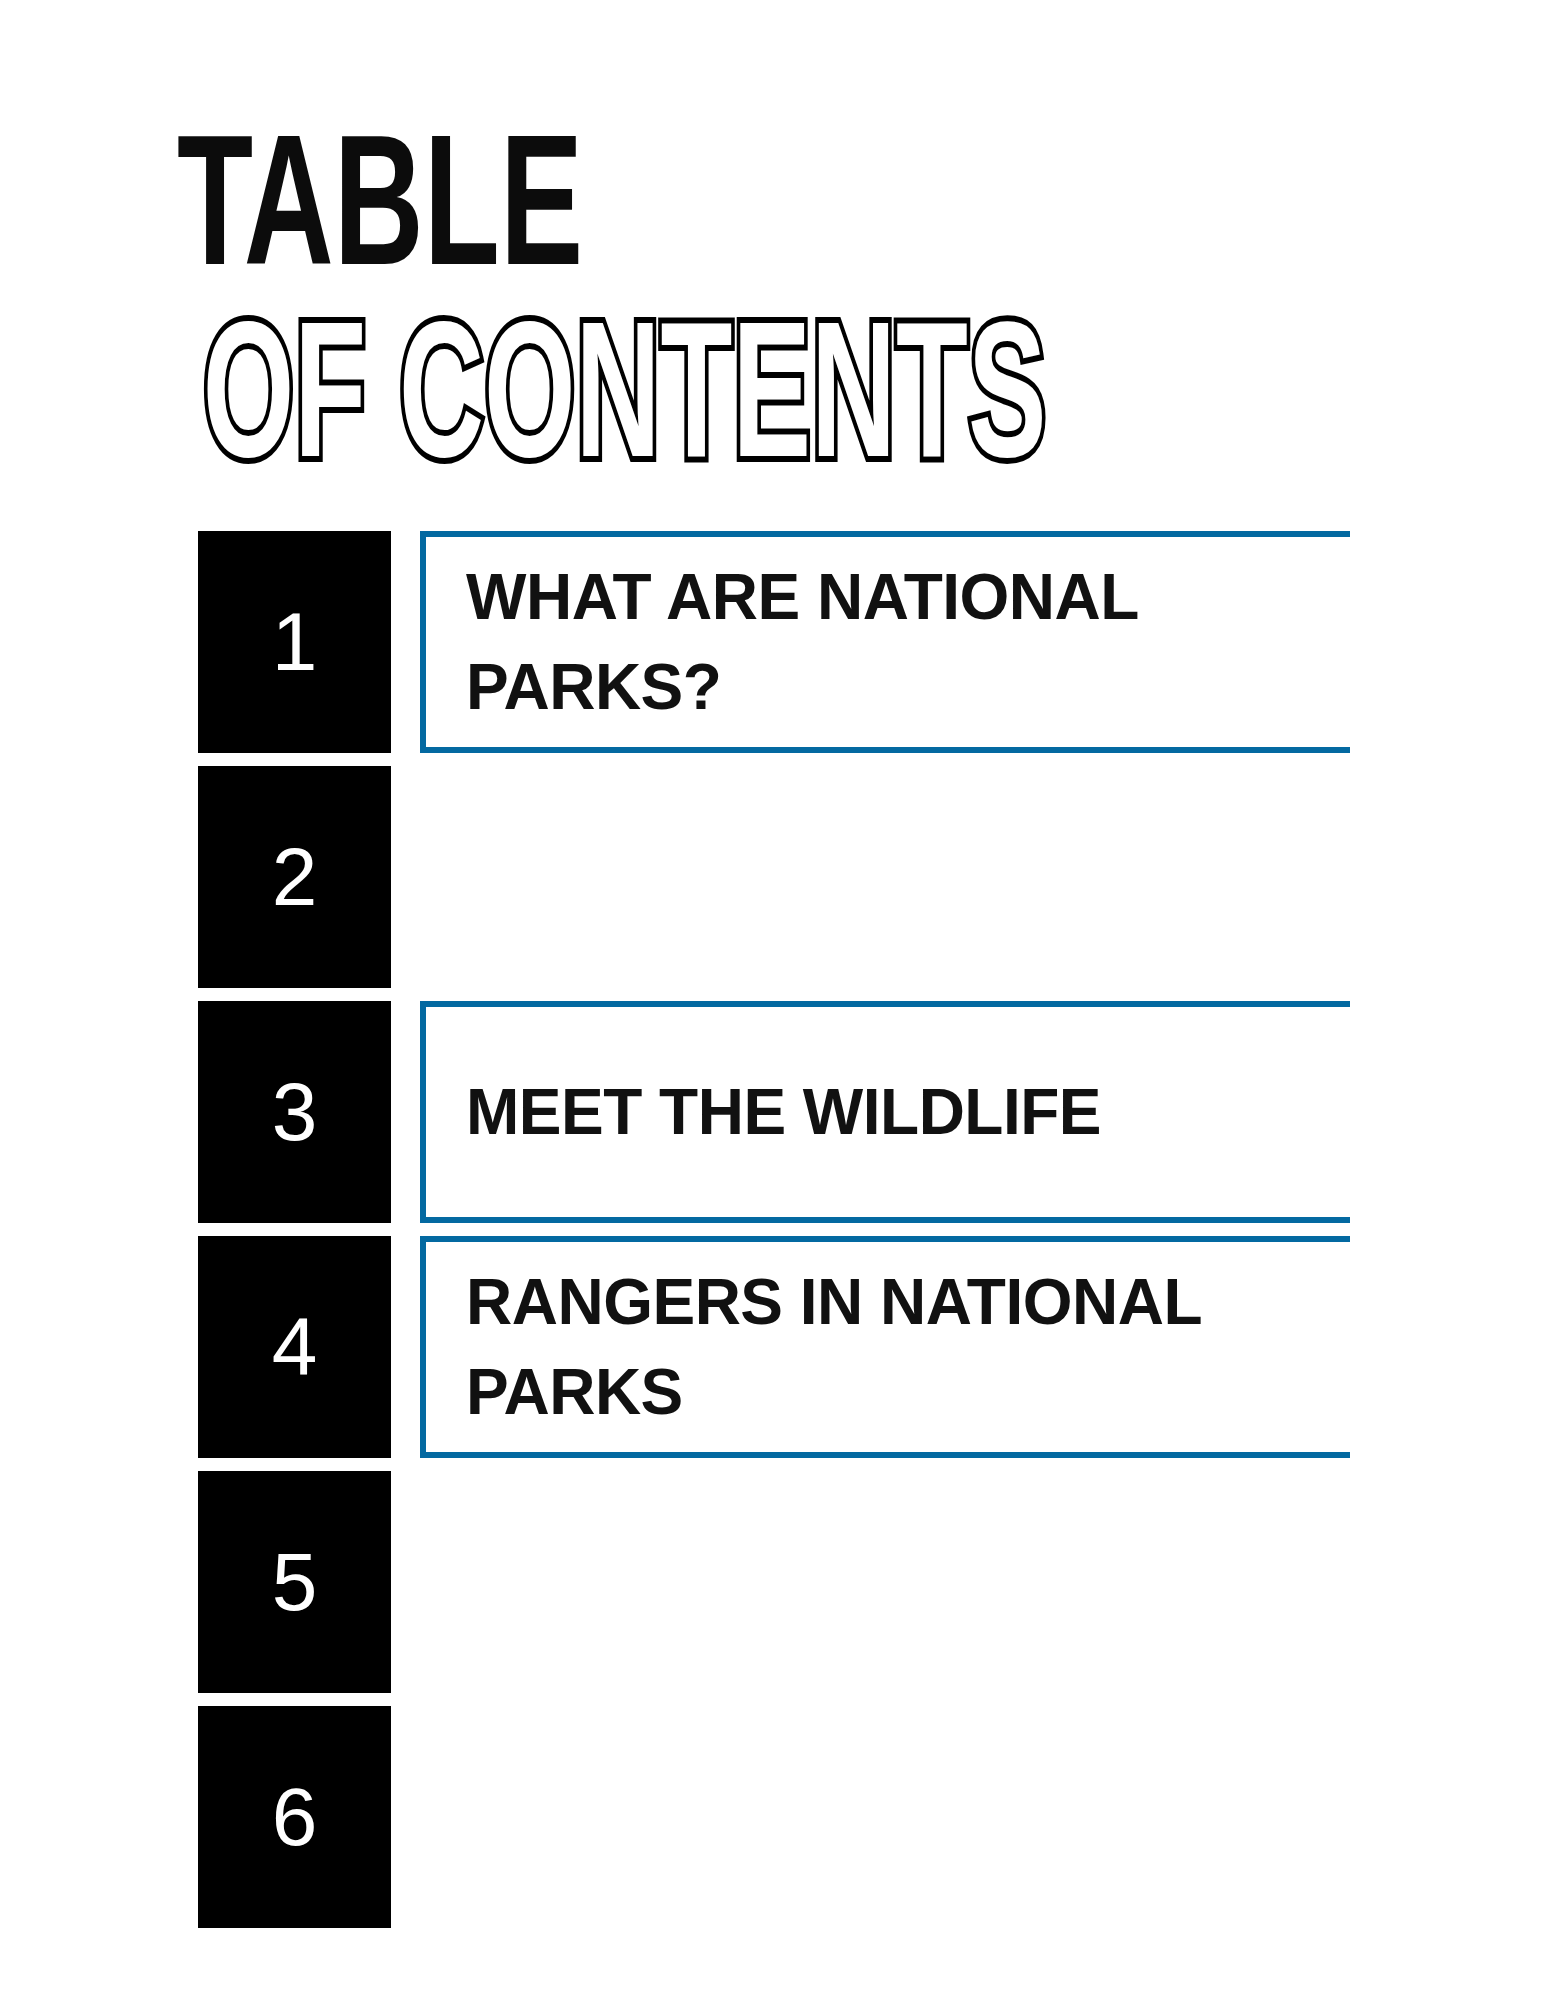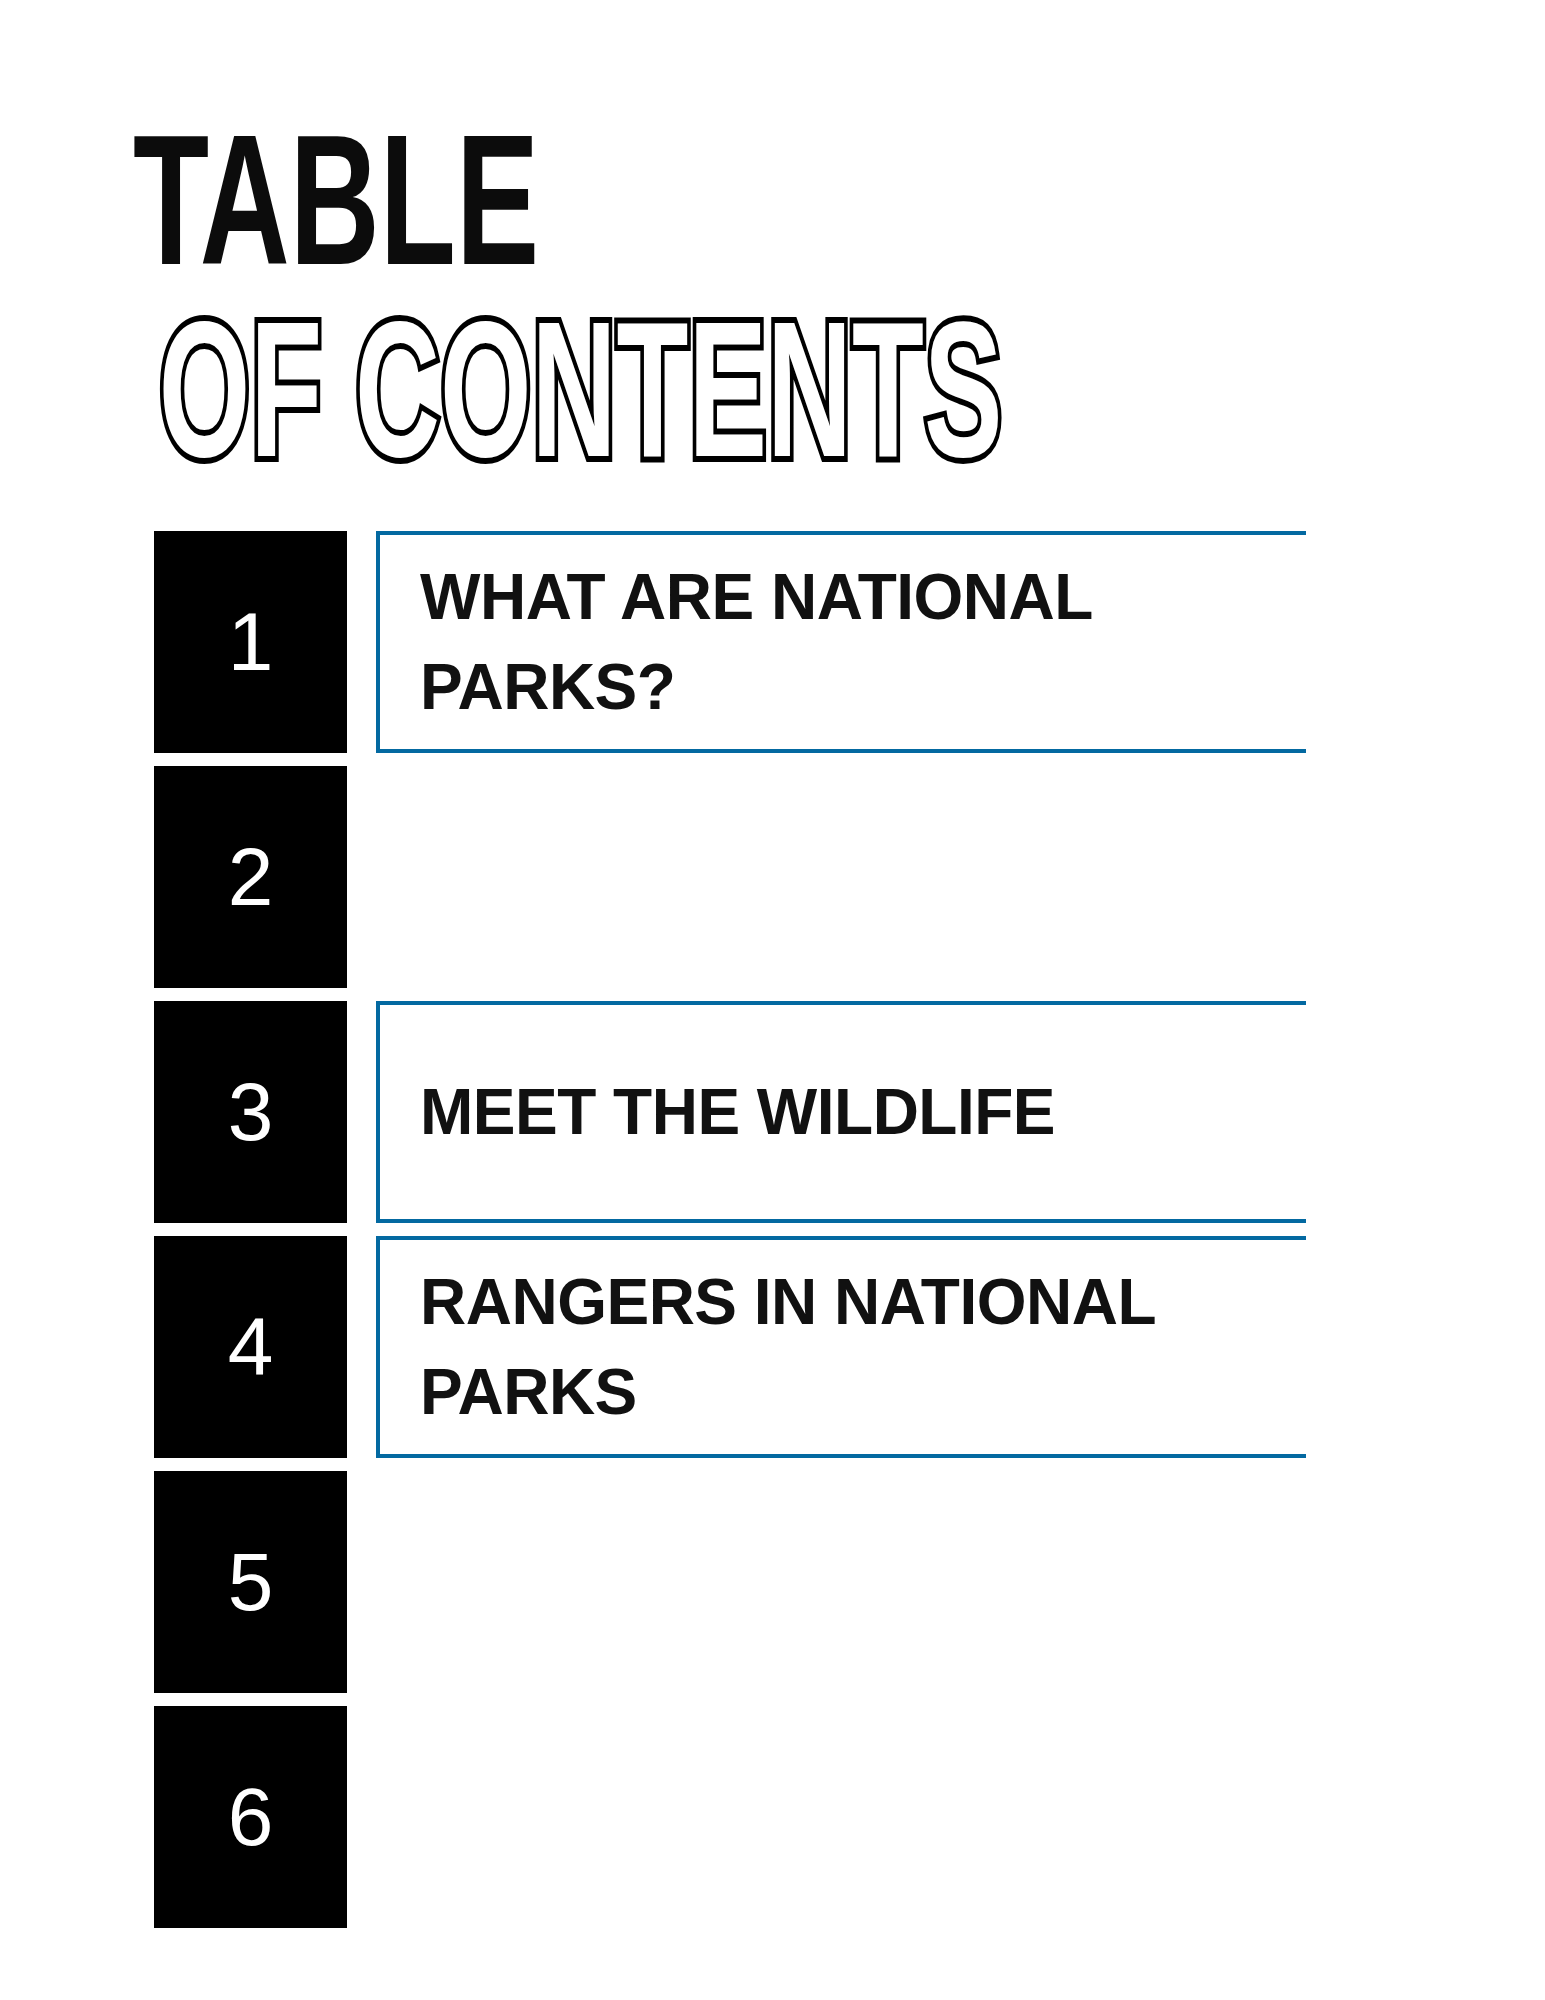--- a/index.html
+++ b/index.html
@@ -2,21 +2,21 @@
 <html><head>
 <meta charset="utf-8">
 <style>
   html,body{margin:0;padding:0;}
   body{
     width:1545px;height:2000px;
     background:#ffffff;
     font-family:"Liberation Sans",sans-serif;
     overflow:hidden;
   }
-  .page{position:relative;width:1306px;height:2000px;background:#ffffff;overflow:hidden;}
+  .page{position:relative;width:1306px;height:2000px;background:#ffffff;overflow:hidden;margin-left:44px;}
 
   
   .stripe{position:absolute;top:0;height:2000px;}
   .stripe-gray{left:1363px;width:26px;background:#a8a8a8;}
   .stripe-black{left:1418px;width:127px;background:#000000;}
 
   
   .title-solid{
     position:absolute;left:133px;top:107px;margin:0;
     font-size:186px;line-height:1;font-weight:bold;color:#0c0c0c;
@@ -38,21 +38,21 @@
   
   .toc{position:absolute;left:154px;top:531px;width:1161px;}
   .row{display:flex;align-items:stretch;height:222px;margin-bottom:13px;}
   .num{
     width:193px;background:#000000;color:#ffffff;
     display:flex;align-items:center;justify-content:center;
     font-size:82px;font-weight:400;
   }
   .box{
     flex:1;margin-left:29px;
-    border:4px solid #0369a1;background:#ffffff;
+    border:6px solid #0369a1;background:#ffffff;
     display:flex;align-items:center;
     padding:0 24px 0 40px;box-sizing:border-box;
   }
   .chapter-title{
     font-size:64px;font-weight:bold;color:#111111;
     line-height:90px;letter-spacing:-0.5px;
     white-space:pre-line;
   }
 </style>
 </head>

